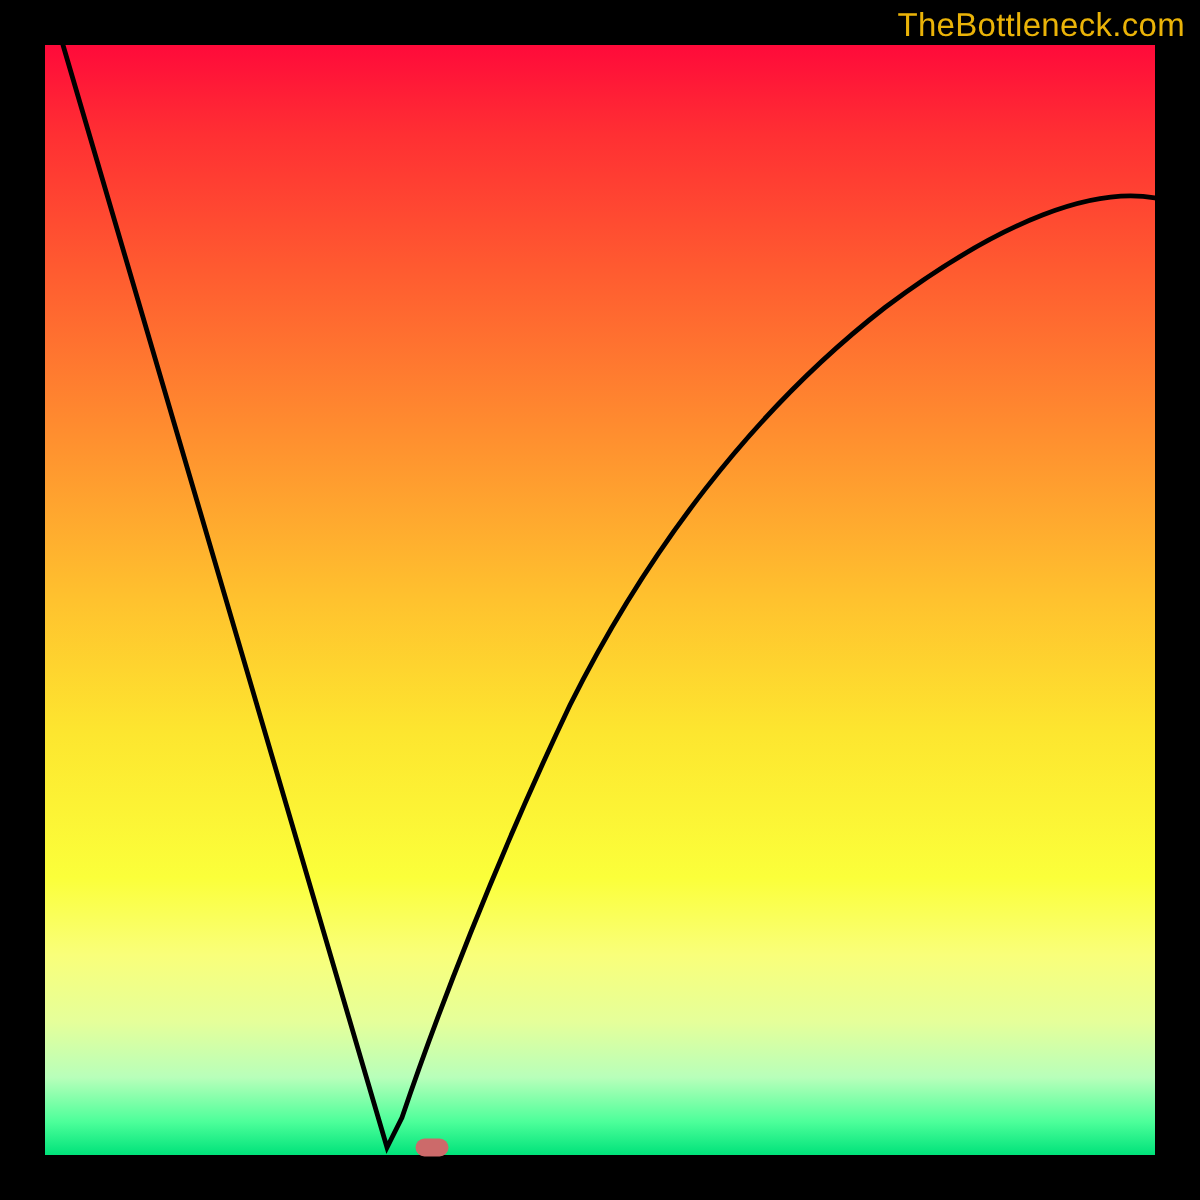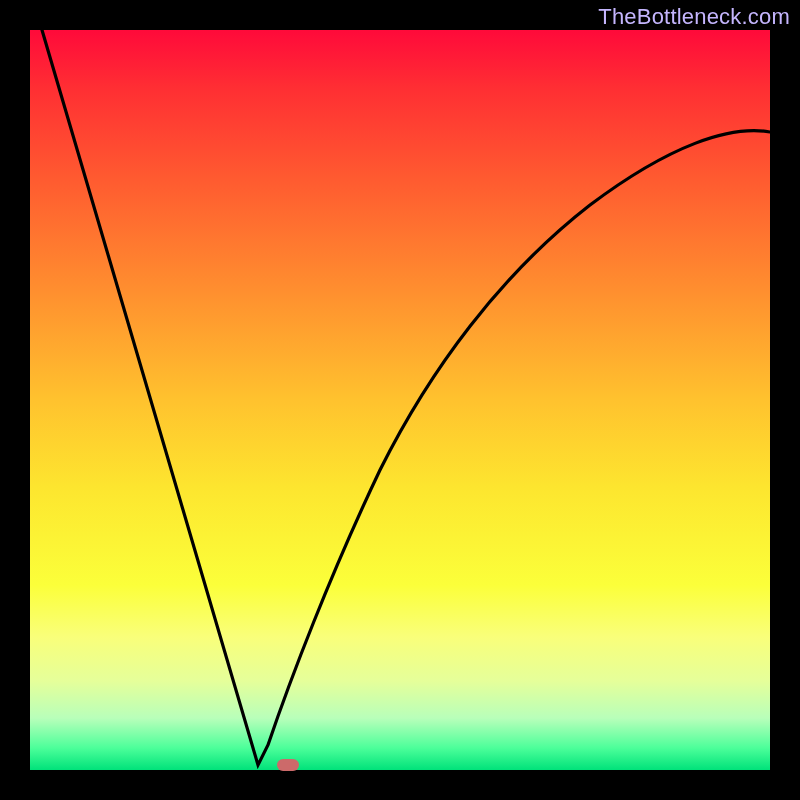--- a/index.html
+++ b/index.html
@@ -39,21 +39,21 @@
   .marker {
     position: absolute;
     width: 22px; height: 12px;
     border-radius: 6px;
     background: #cc6a6a;
     transform: translate(-50%, -50%);
   }
   .watermark {
     position: absolute;
     top: 4px; right: 10px;
-    color: #c4b5fd;
+    color: #eab308;
     font-size: 22px;
     font-weight: 500;
     letter-spacing: 0.2px;
   }
 </style>
 </head>
 <body>
 
 <div class="outer">
   <div class="plot-area"></div>

